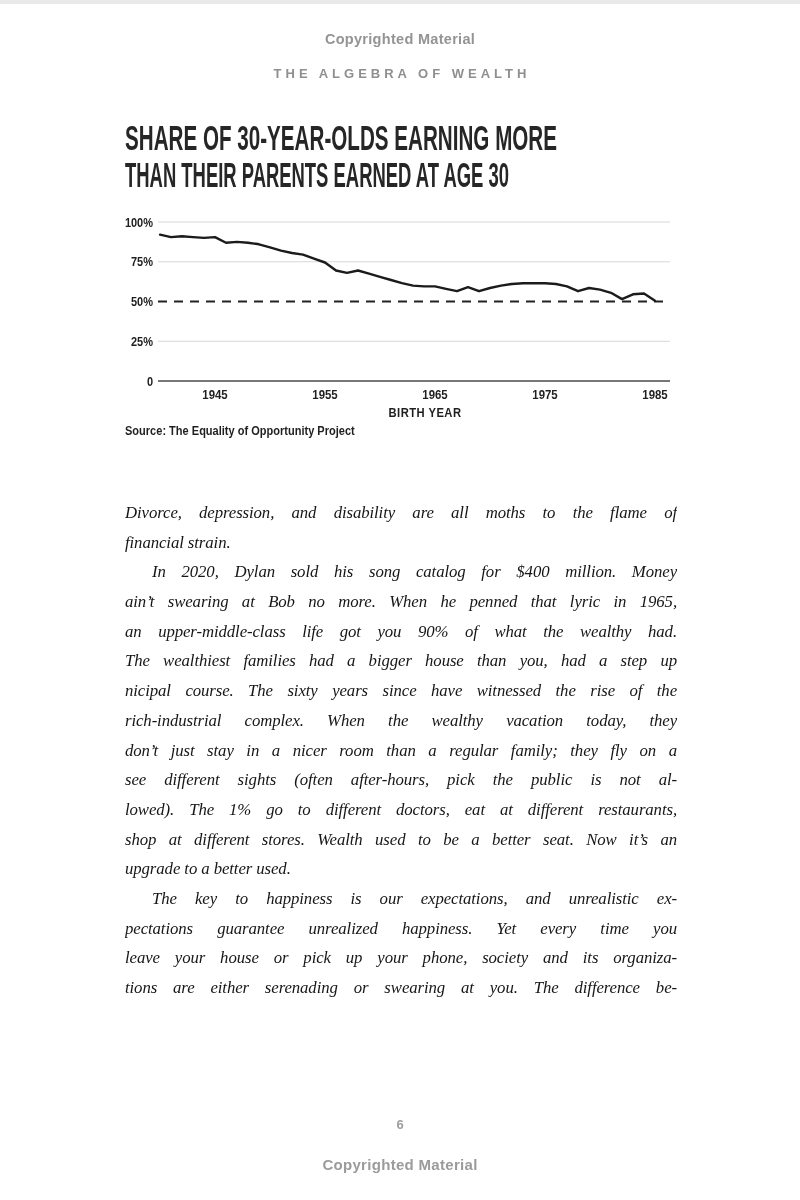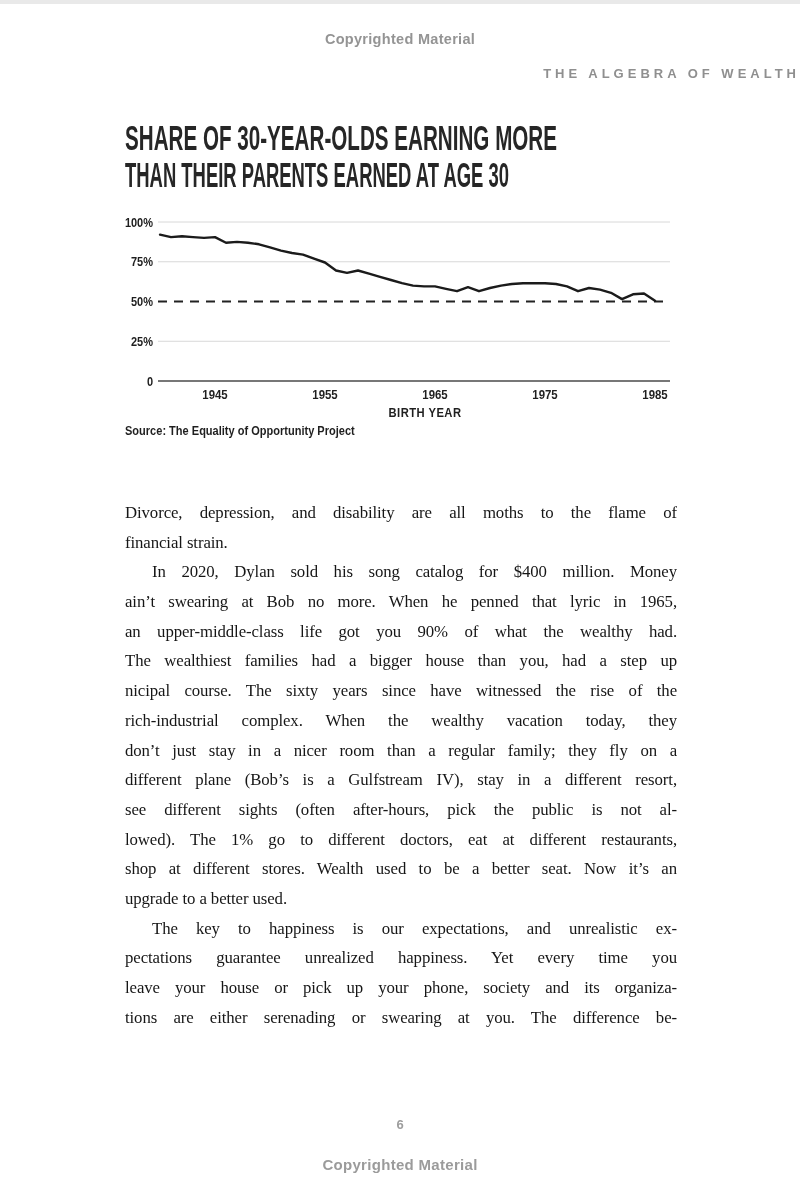--- a/index.html
+++ b/index.html
@@ -8,38 +8,38 @@
     background:#ffffff; overflow:hidden;
     font-family:"Liberation Sans", sans-serif;
   }
   .header-copyright{
     position:absolute; top:27px; left:0; width:100%;
     text-align:center; font-weight:700; font-size:14.5px;
     color:#949494; letter-spacing:0.3px;
   }
   .running-head{
     position:absolute; top:62px; left:0; width:100%;
-    text-align:right; font-weight:700; font-size:13px;
+    text-align:center; font-weight:700; font-size:13px;
     color:#8f8f8f; letter-spacing:4px; text-indent:4px;
   }
   .fig-title{ position:absolute; left:125px; top:100px; }
   .fig-title text{
     font-family:"Liberation Sans", sans-serif; font-weight:700;
     fill:#262626;
   }
   .chart{ position:absolute; left:125px; top:205px; }
   .chart text{ font-family:"Liberation Sans", sans-serif; fill:#1f1f1f; }
   .body-text{
     position:absolute; left:125px; top:494px; width:552px;
     font-family:"Liberation Serif", serif; font-size:16.8px;
     line-height:29.7px; color:#161616; letter-spacing:-0.1px;
   }
   .body-text .line{
     text-align:justify; text-align-last:justify;
-    height:29.7px; overflow:hidden;
+    height:29.7px; overflow:hidden;font-style:italic;
   }
   .body-text .line.flush{ text-align-last:left; }
   .body-text .line.indent{ text-indent:27px; }
   .page-number{
     position:absolute; top:1113px; left:0; width:100%;
     text-align:center; font-weight:700; font-size:13px; color:#9d9d9d;
   }
   .footer-copyright{
     position:absolute; top:1152px; left:0; width:100%;
     text-align:center; font-weight:700; font-size:15px;
@@ -92,21 +92,20 @@
   <div class="body-text" id="body-text">
       <div class="line">Divorce, depression, and disability are all moths to the flame of</div>
       <div class="line flush">financial strain.</div>
       <div class="line indent">In 2020, Dylan sold his song catalog for $400 million. Money</div>
       <div class="line">ain’t swearing at Bob no more. When he penned that lyric in 1965,</div>
       <div class="line">an upper-middle-class life got you 90% of what the wealthy had.</div>
       <div class="line">The wealthiest families had a bigger house than you, had a step up</div>
       <div class="line">nicipal course. The sixty years since have witnessed the rise of the</div>
       <div class="line">rich-industrial complex. When the wealthy vacation today, they</div>
       <div class="line">don’t just stay in a nicer room than a regular family; they fly on a</div>
-      <div class="line">different plane (Bob’s is a Gulfstream IV), stay in a different resort,</div>
       <div class="line">see different sights (often after-hours, pick the public is not al-</div>
       <div class="line">lowed). The 1% go to different doctors, eat at different restaurants,</div>
       <div class="line">shop at different stores. Wealth used to be a better seat. Now it’s an</div>
       <div class="line flush">upgrade to a better used.</div>
       <div class="line indent">The key to happiness is our expectations, and unrealistic ex-</div>
       <div class="line">pectations guarantee unrealized happiness. Yet every time you</div>
       <div class="line">leave your house or pick up your phone, society and its organiza-</div>
       <div class="line">tions are either serenading or swearing at you. The difference be-</div>
     </div>
 

